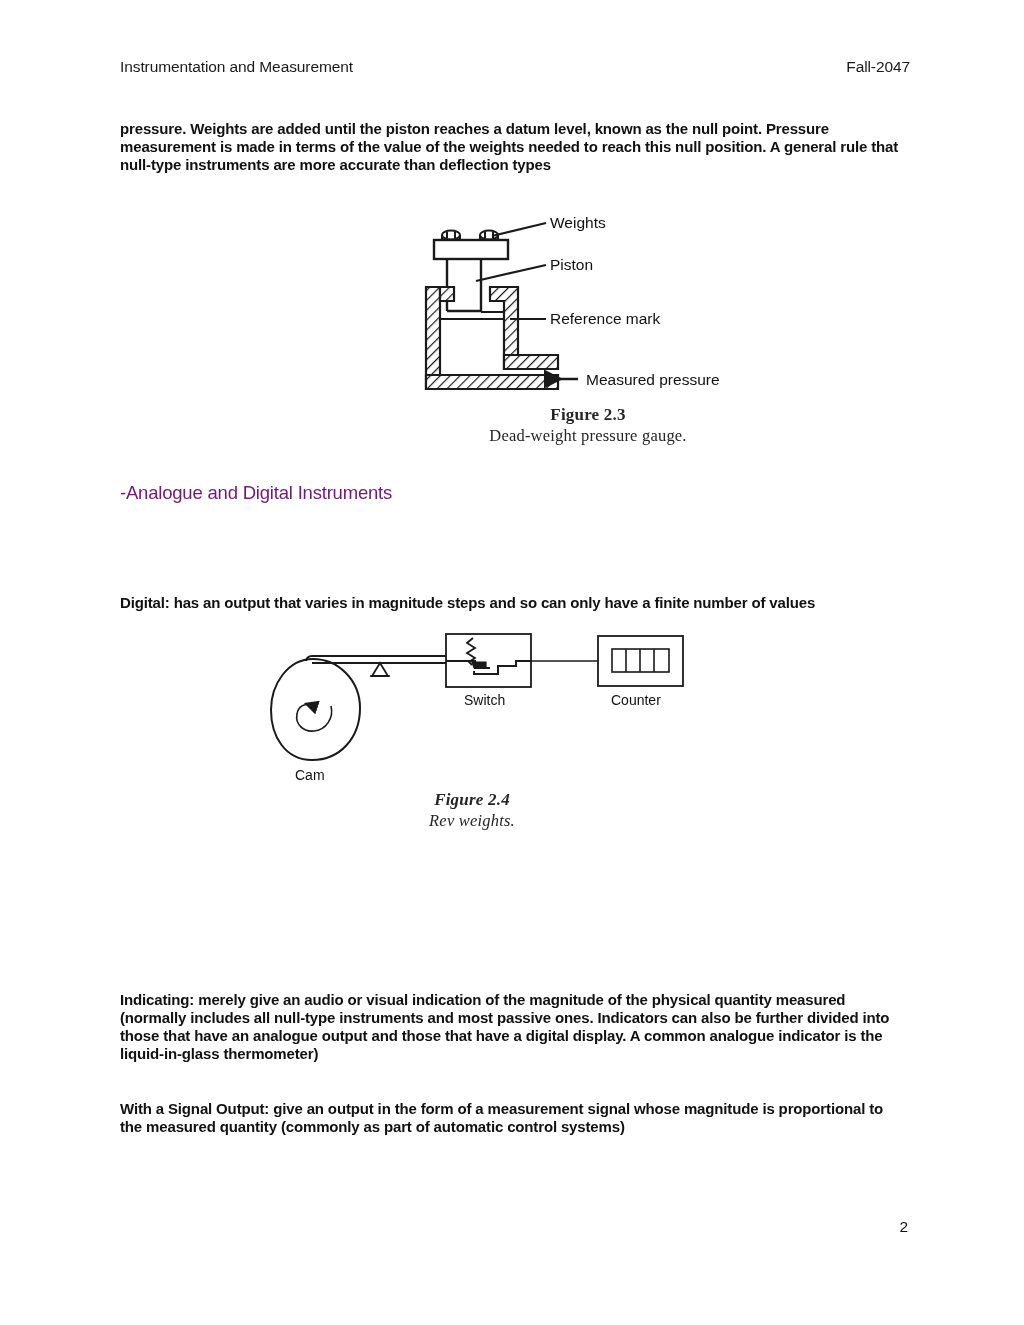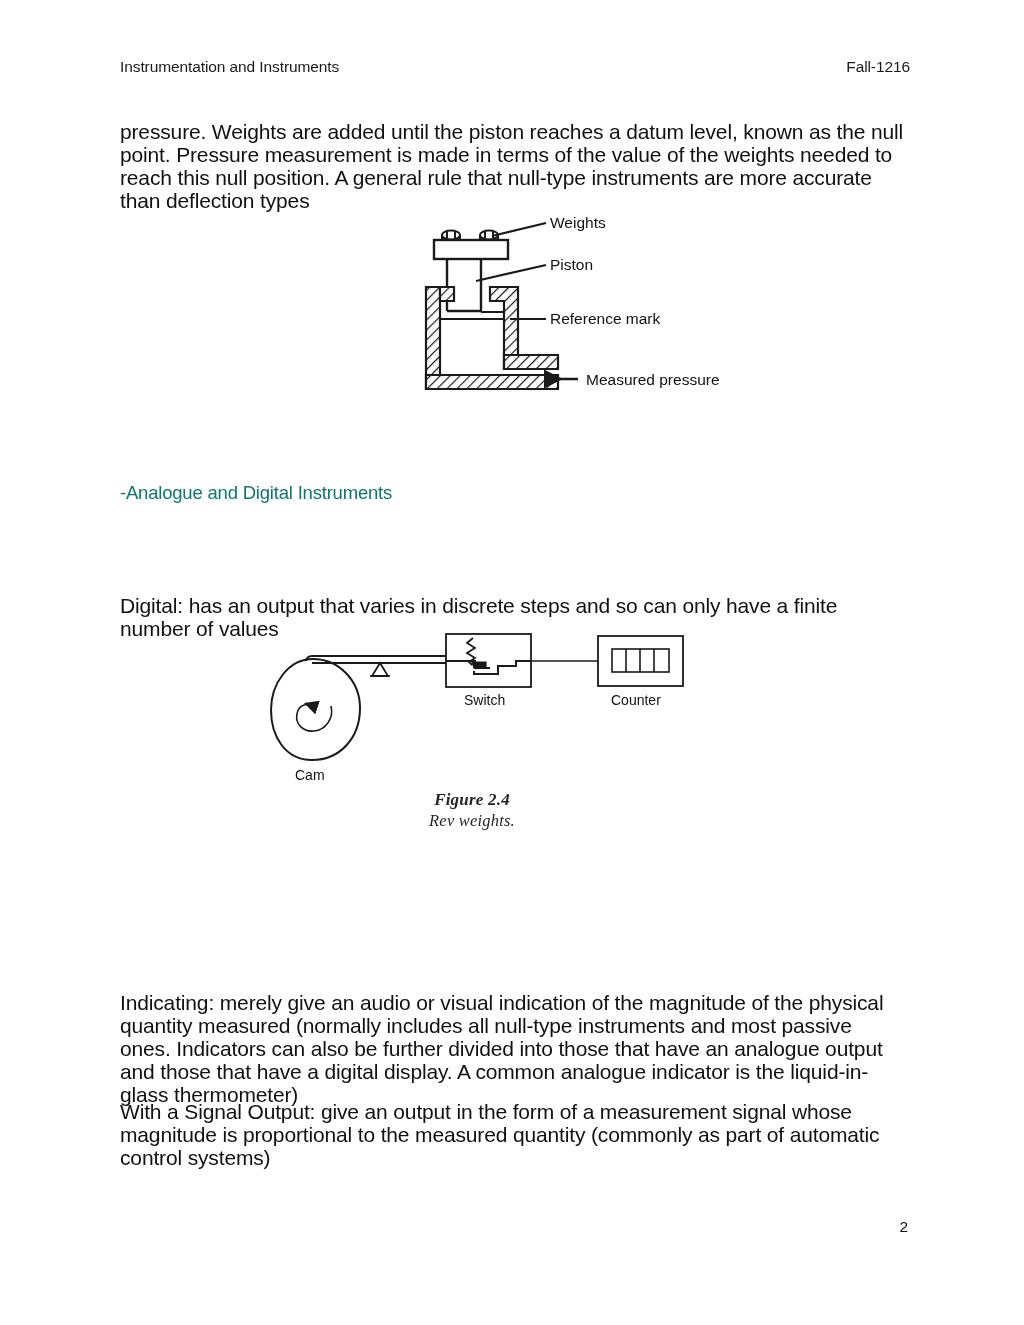--- a/index.html
+++ b/index.html
@@ -32,33 +32,34 @@
     font-size: 15.5px;
     letter-spacing: -0.1px;
     color: #1a1a1a;
   }
 
   
   .body-text {
     position: absolute;
     left: 120px;
     width: 784px;
-    font-size: 21px;
-    line-height: 23px;
+    font-size: 15px;
+    line-height: 18px;
     color: #111111;
     letter-spacing: -0.15px;
     text-align: left;
+    font-weight: bold;
   }
   .heading {
     position: absolute;
     left: 120px;
     width: 790px;
     font-size: 18.5px;
     line-height: 22px;
-    color: #0f766e;
+    color: #701a75;
     letter-spacing: -0.2px;
   }
 
   .p1  { top: 120px; }
   .p2  { top: 508px; }
   .p3  { top: 594px; }
   .p4  { top: 845px; }
   .p5  { top: 991px; }
   .p6  { top: 1100px; }
   .h1  { top: 482px; }
@@ -104,22 +105,22 @@
   .fig2 .fig-caption { left: 44px; width: 320px; top: 158px; font-style: italic; }
 
   svg { display: block; }
 </style>
 </head>
 <body>
 
 <div class="page">
 
   <div class="header">
-    <span>Instrumentation and Instruments</span>
-    <span>Fall-1216</span>
+    <span>Instrumentation and Measurement</span>
+    <span>Fall-2047</span>
   </div>
 
   <div class="body-text p1">pressure. Weights are added until the piston reaches a datum level, known as the null point. Pressure measurement is made in terms of the value of the weights needed to reach this null position. A general rule that null-type instruments are more accurate than deflection types</div>
 
   <div class="figure fig1">
     <svg width="340" height="200" viewBox="0 0 340 200">
       <defs>
         <pattern id="hatch" width="7" height="7" patternTransform="rotate(45)" patternUnits="userSpaceOnUse">
           <rect width="7" height="7" fill="#ffffff"></rect>
           <line x1="0" y1="0" x2="0" y2="7" stroke="#1a1a1a" stroke-width="2.4"></line>
@@ -168,26 +169,30 @@
       </g>
 
       <line x1="160" y1="170" x2="126" y2="170" stroke="#1a1a1a" stroke-width="2.4" marker-end="url(#arrowL)"></line>
 
       <text x="132" y="19" font-family="Liberation Sans, sans-serif" font-size="15.5" fill="#111">Weights</text>
       <text x="132" y="61" font-family="Liberation Sans, sans-serif" font-size="15.5" fill="#111">Piston</text>
       <text x="132" y="115" font-family="Liberation Sans, sans-serif" font-size="15.5" fill="#111">Reference mark</text>
       <text x="168" y="176" font-family="Liberation Sans, sans-serif" font-size="15.5" fill="#111">Measured pressure</text>
     </svg>
 
+    <div class="fig-caption">
+      <span class="fig-num">Figure 2.3</span>
+      <span class="fig-title">Dead-weight pressure gauge.</span>
+    </div>
   </div>
 
   <div class="heading h1">-Analogue and Digital Instruments</div>
 
 
-  <div class="body-text p3">Digital: has an output that varies in discrete steps and so can only have a finite number of values</div>
+  <div class="body-text p3">Digital: has an output that varies in magnitude steps and so can only have a finite number of values</div>
 
   <div class="figure fig2">
     <svg width="440" height="160" viewBox="0 0 440 160">
       <defs>
         <marker id="spiralArrow" markerWidth="9" markerHeight="9" refX="4" refY="4.5" orient="auto">
           <path d="M9,0 L0,4.5 L9,9 z" fill="#1a1a1a"></path>
         </marker>
       </defs>
 
       <g stroke="#1a1a1a" fill="none" stroke-width="1.8">

